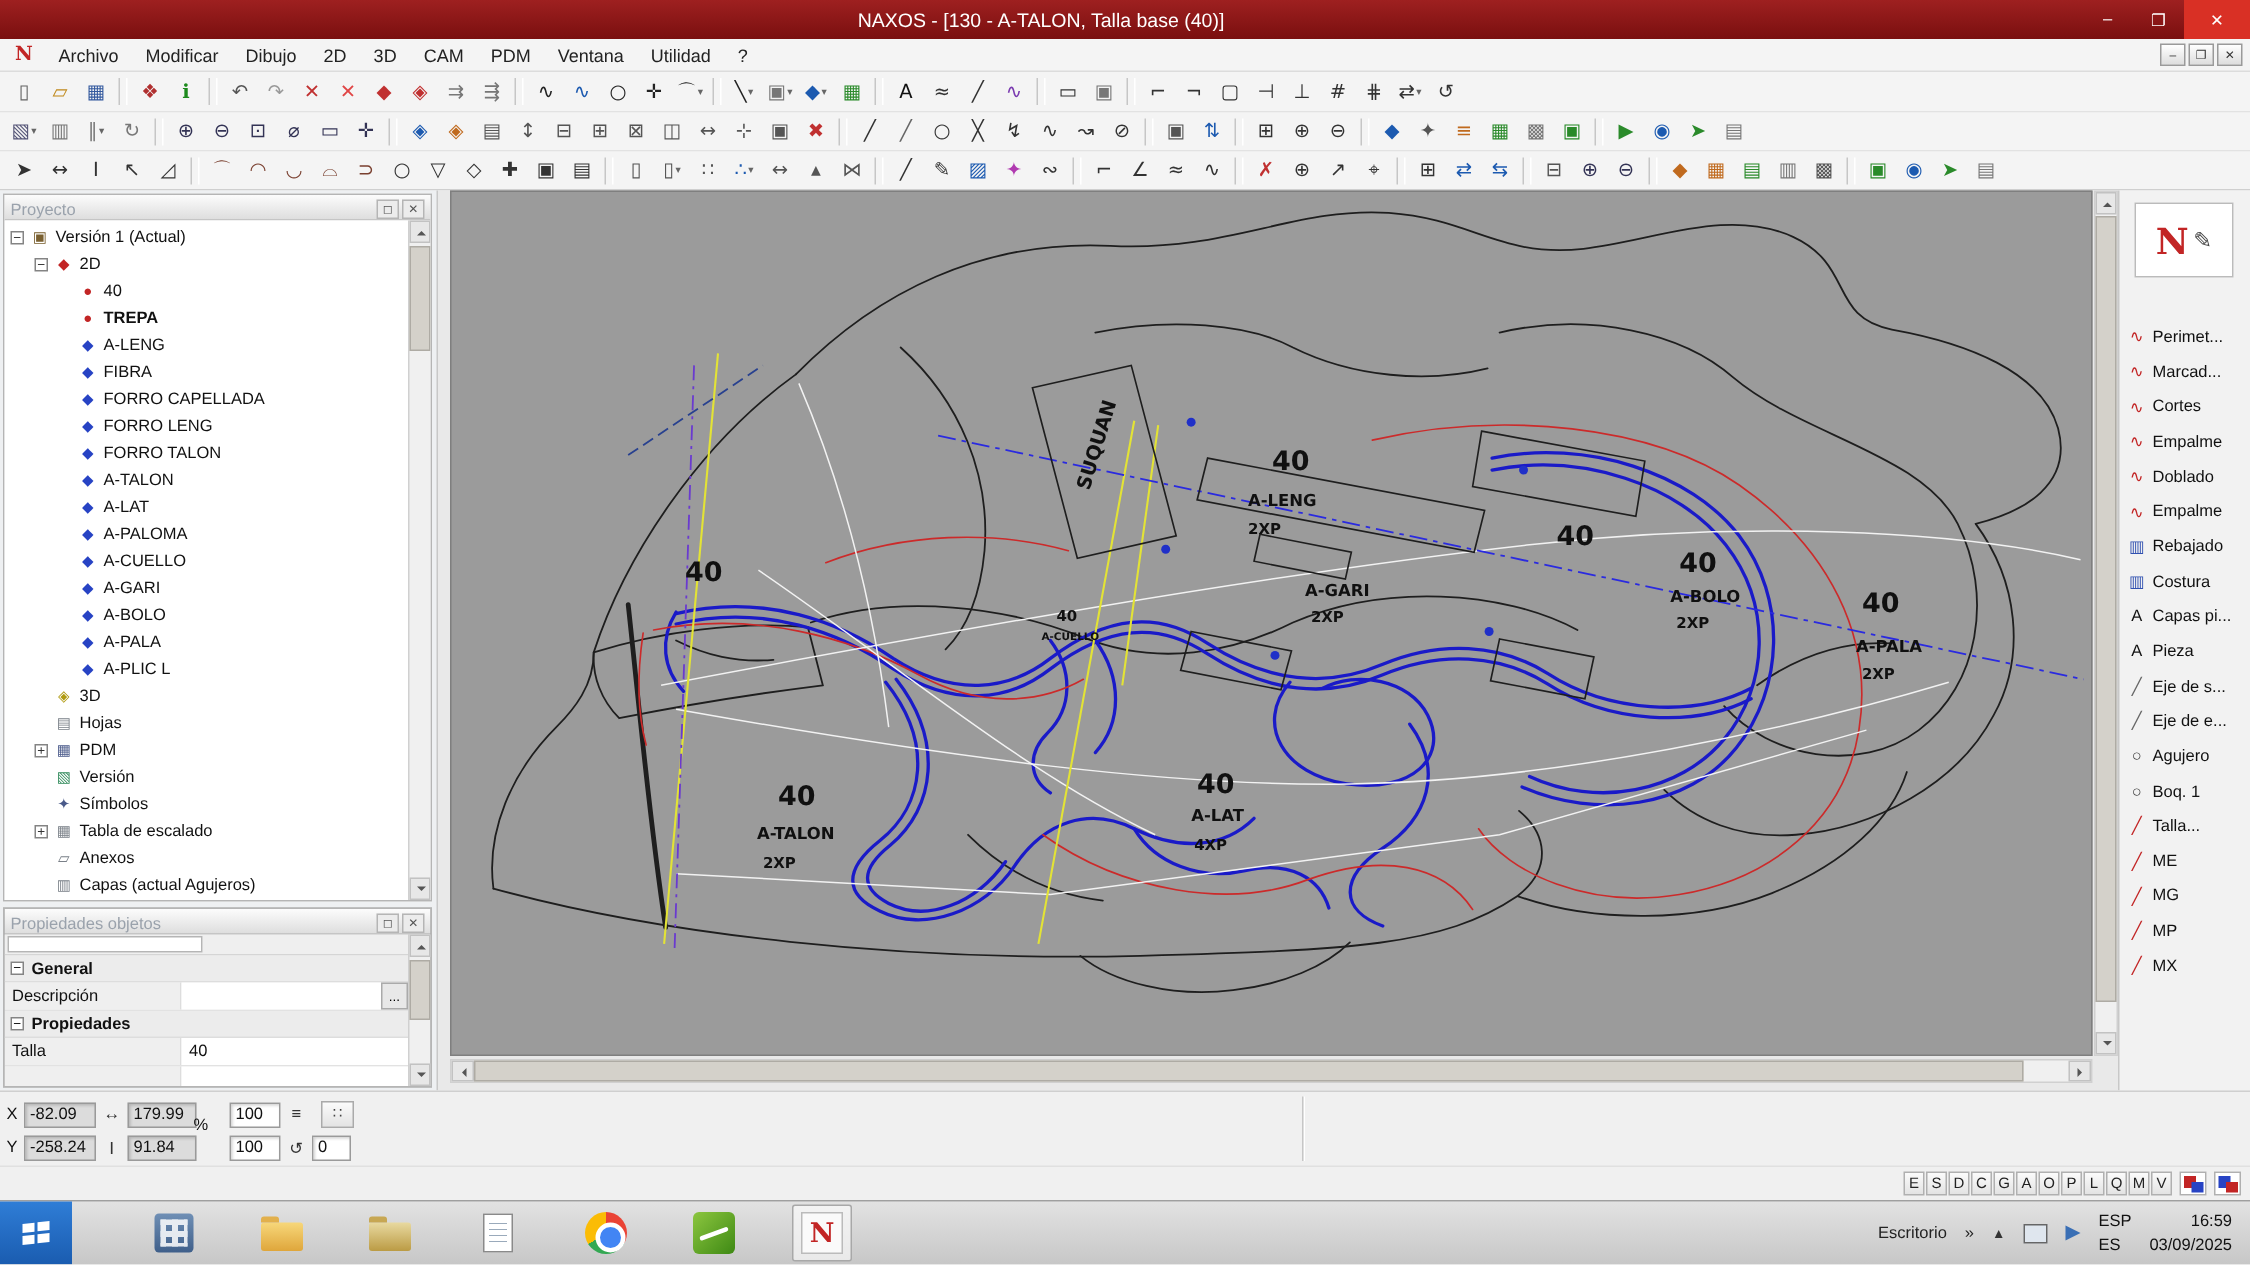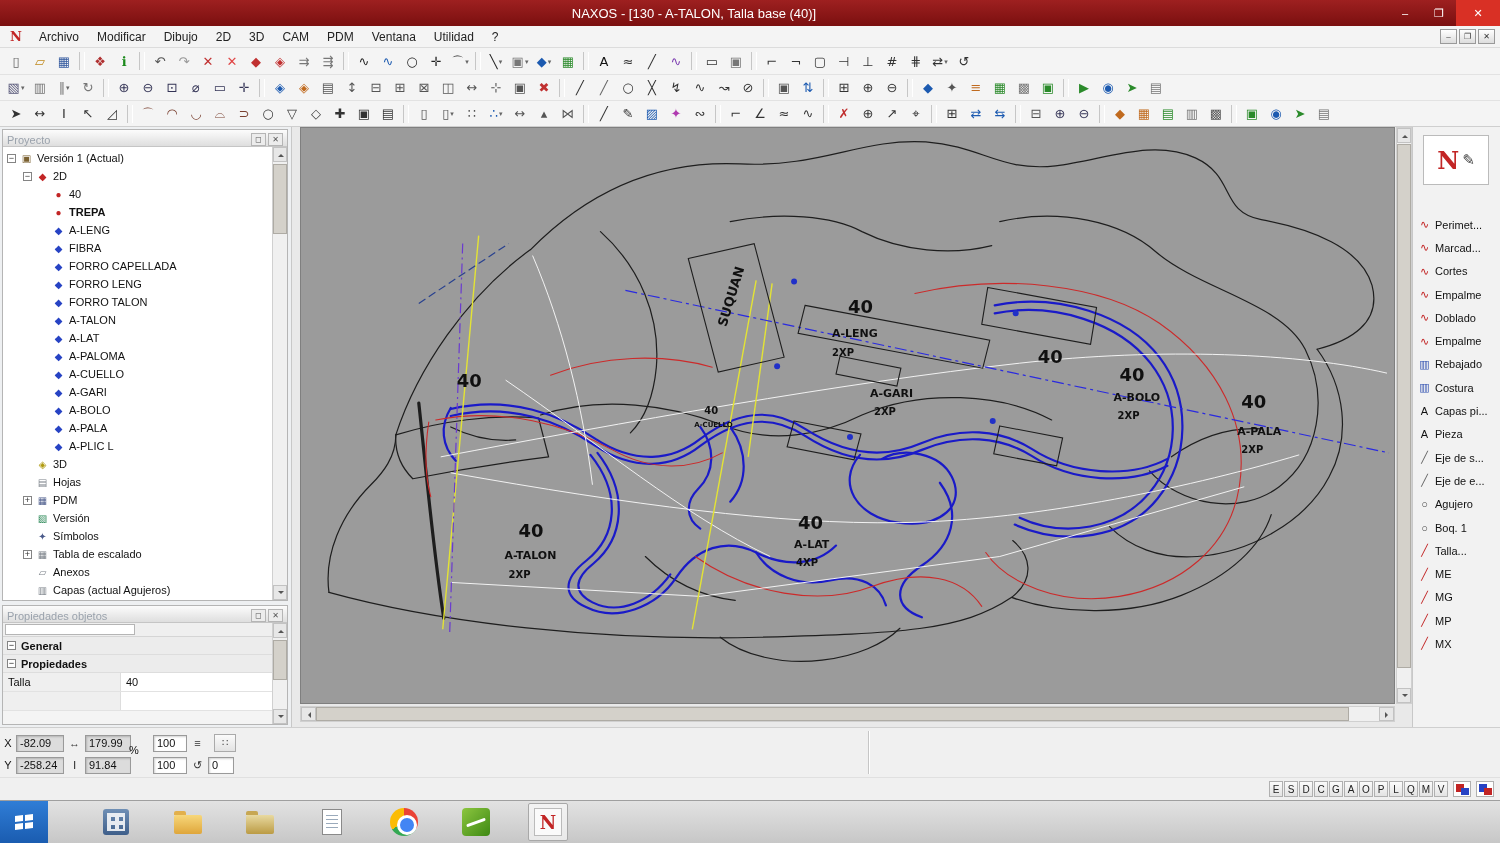--- a/index.html
+++ b/index.html
@@ -761,20 +761,25 @@
           <span class="ph-btn">✕</span>
         </div>
         <div class="props-body">
           <div class="pg-toolbar">
             <div class="pg-combo"></div>
           </div>
           <div id="props-grid">
               <div class="pg-group">
                 <span class="pg-box">−</span>
                 <span class="pg-group-label">General</span>
+              </div>
+              <div class="pg-row">
+                <div class="pg-label">Descripción</div>
+                <div class="pg-value"></div>
+                <button class="pg-btn">...</button>
               </div>
               <div class="pg-group">
                 <span class="pg-box">−</span>
                 <span class="pg-group-label">Propiedades</span>
               </div>
               <div class="pg-row">
                 <div class="pg-label">Talla</div>
                 <div class="pg-value">40</div>
               </div>
               <div class="pg-row">
@@ -1066,15 +1071,30 @@
         <div class="task-icon">
           <div class="ti ti-chrome"></div>
         </div>
         <div class="task-icon">
           <div class="ti ti-cad-green"></div>
         </div>
         <div class="task-icon active">
           <div class="ti ti-naxos">N</div>
         </div>
       </div>
+    <div class="tray">
+      <span class="tray-text">Escritorio</span>
+      <span class="tray-text">»</span>
+      <span class="tray-chev">▲</span>
+      <span class="tray-mini"></span>
+      <span class="tray-flag"></span>
+      <div class="lang">
+        <div>ESP</div>
+        <div>ES</div>
+      </div>
+      <div class="clock">
+        <div>16:59</div>
+        <div>03/09/2025</div>
+      </div>
+    </div>
   </div>
 
 </div>
 
 </body></html>

